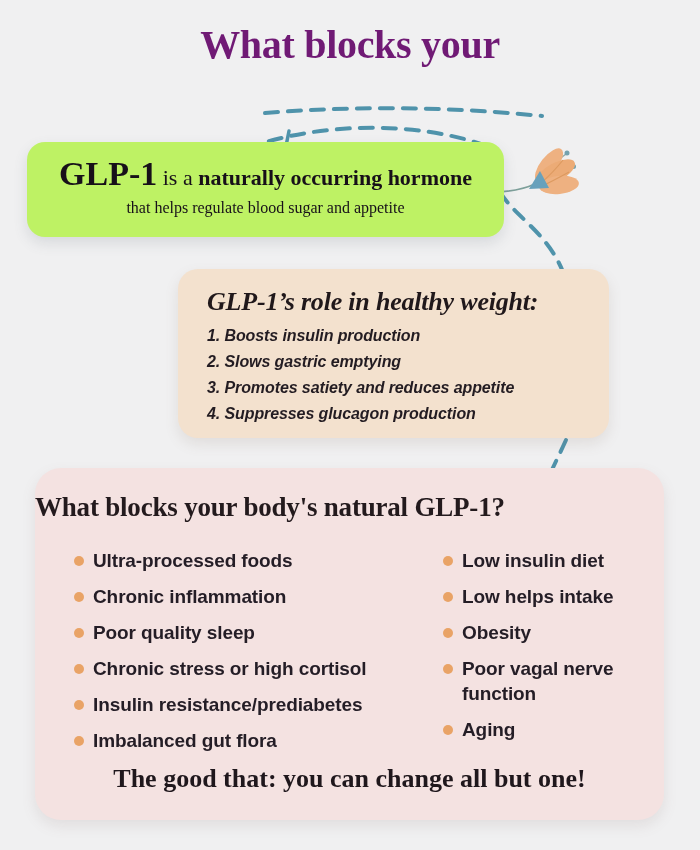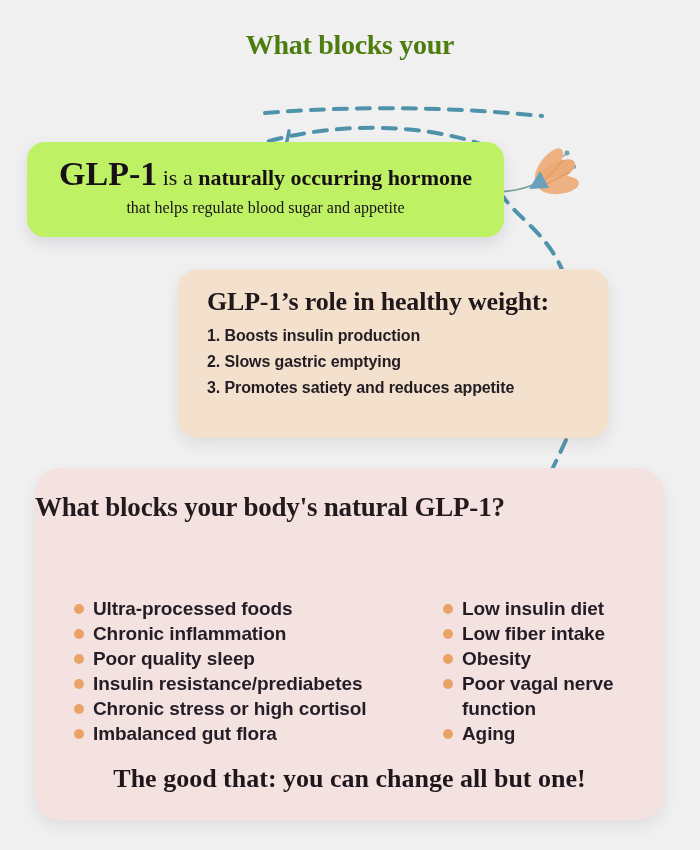--- a/index.html
+++ b/index.html
@@ -9,22 +9,22 @@
     font-family:"Liberation Serif", serif;
     position:relative;
     overflow:hidden;
     color:#221a20;
   }
 
   
   .main-title {
     position:absolute; top:24px; left:0; width:700px;
     text-align:center;
-    font-size:28px; line-height:42px; font-weight:700;
-    color:#4d7c0f; letter-spacing:-0.3px;
+    font-size:40px; line-height:42px; font-weight:700;
+    color:#701a75; letter-spacing:-0.3px;
   }
   .main-title .line { display:block; }
 
   
   svg.decor { position:absolute; top:0; left:0; z-index:1; }
   .dash { fill:none; stroke:#4f93ab; stroke-width:4; stroke-dasharray:13 10; stroke-linecap:round; }
   .tick { fill:none; stroke:#4f93ab; stroke-width:3.5; stroke-linecap:round; }
 
   
   .card { position:absolute; z-index:2; }
@@ -39,20 +39,21 @@
   .intro-line1 { font-size:22px; line-height:32px; white-space:nowrap; }
   .intro-line1 .term { font-size:34px; font-weight:700; }
   .intro-line1 .boldphrase { font-weight:700; }
   .intro-line2 { font-size:16px; line-height:27px; white-space:nowrap; }
 
   .card-role {
     left:178px; top:269px; width:431px; height:169px;
     background:#f3e1ce; border-radius:20px;
     box-shadow:0 6px 14px rgba(125,105,90,.14);
     padding:19px 0 0 29px;
+    font-style:italic;
   }
   .card-role h2 {
     font-size:26px; line-height:28px; font-weight:700;
     color:#20181b; letter-spacing:-0.2px;
   }
   .role-list {
     list-style:none; margin-top:7px;
     font-family:"Liberation Sans", sans-serif;
     font-size:16px; line-height:26px; font-weight:700;
     color:#231c22; letter-spacing:-0.1px; white-space:nowrap;
@@ -66,21 +67,21 @@
   .card-blockers h2 {
     position:absolute; top:24px; left:0; width:100%;
     text-align:left; font-size:27px; font-weight:700;
     color:#231a1d; letter-spacing:-0.2px;
   }
   .blocker-col {
     position:absolute; list-style:none;
     font-family:"Liberation Sans", sans-serif;
     font-size:19px; line-height:25px; font-weight:700;
     color:#241d26; letter-spacing:-0.1px;
-    display:flex; flex-direction:column; gap:0;margin-top:48px;
+    display:flex; flex-direction:column; gap:11px;
   }
   .col-left  { left:39px;  top:80px; width:335px; }
   .col-right { left:408px; top:80px; width:218px; }
   .blocker-item { display:flex; align-items:flex-start; }
   .dot {
     flex:0 0 auto; width:10px; height:10px; border-radius:50%;
     background:#e9a366; margin:8px 9px 0 0;
   }
   .footer-note {
     position:absolute; top:296px; left:0; width:100%;
@@ -123,20 +124,21 @@
     <p class="intro-line1"><span class="term">GLP-1</span><span> is a </span><span class="boldphrase">naturally occurring hormone</span></p>
     <p class="intro-line2">that helps regulate blood sugar and appetite</p>
   </section>
 
   <section class="card card-role">
     <h2>GLP-1’s role in healthy weight:</h2>
     <ul class="role-list">
       <li>1. Boosts insulin production</li>
       <li>2. Slows gastric emptying</li>
       <li>3. Promotes satiety and reduces appetite</li>
+      <li>4. Suppresses glucagon production</li>
     </ul>
   </section>
 
   <section class="card card-blockers">
     <h2>What blocks your body's natural GLP-1?</h2>
 
     <ul class="blocker-col col-left">
       <li class="blocker-item">
         <span class="dot"></span>
         <span>Ultra-processed foods</span>
@@ -144,40 +146,40 @@
       <li class="blocker-item">
         <span class="dot"></span>
         <span>Chronic inflammation</span>
       </li>
       <li class="blocker-item">
         <span class="dot"></span>
         <span>Poor quality sleep</span>
       </li>
       <li class="blocker-item">
         <span class="dot"></span>
-        <span>Insulin resistance/prediabetes</span>
+        <span>Chronic stress or high cortisol</span>
       </li>
       <li class="blocker-item">
         <span class="dot"></span>
-        <span>Chronic stress or high cortisol</span>
+        <span>Insulin resistance/prediabetes</span>
       </li>
       <li class="blocker-item">
         <span class="dot"></span>
         <span>Imbalanced gut flora</span>
       </li>
     </ul>
 
     <ul class="blocker-col col-right">
       <li class="blocker-item">
         <span class="dot"></span>
         <span>Low insulin diet</span>
       </li>
       <li class="blocker-item">
         <span class="dot"></span>
-        <span>Low fiber intake</span>
+        <span>Low helps intake</span>
       </li>
       <li class="blocker-item">
         <span class="dot"></span>
         <span>Obesity</span>
       </li>
       <li class="blocker-item">
         <span class="dot"></span>
         <span>Poor vagal nerve function</span>
       </li>
       <li class="blocker-item">

